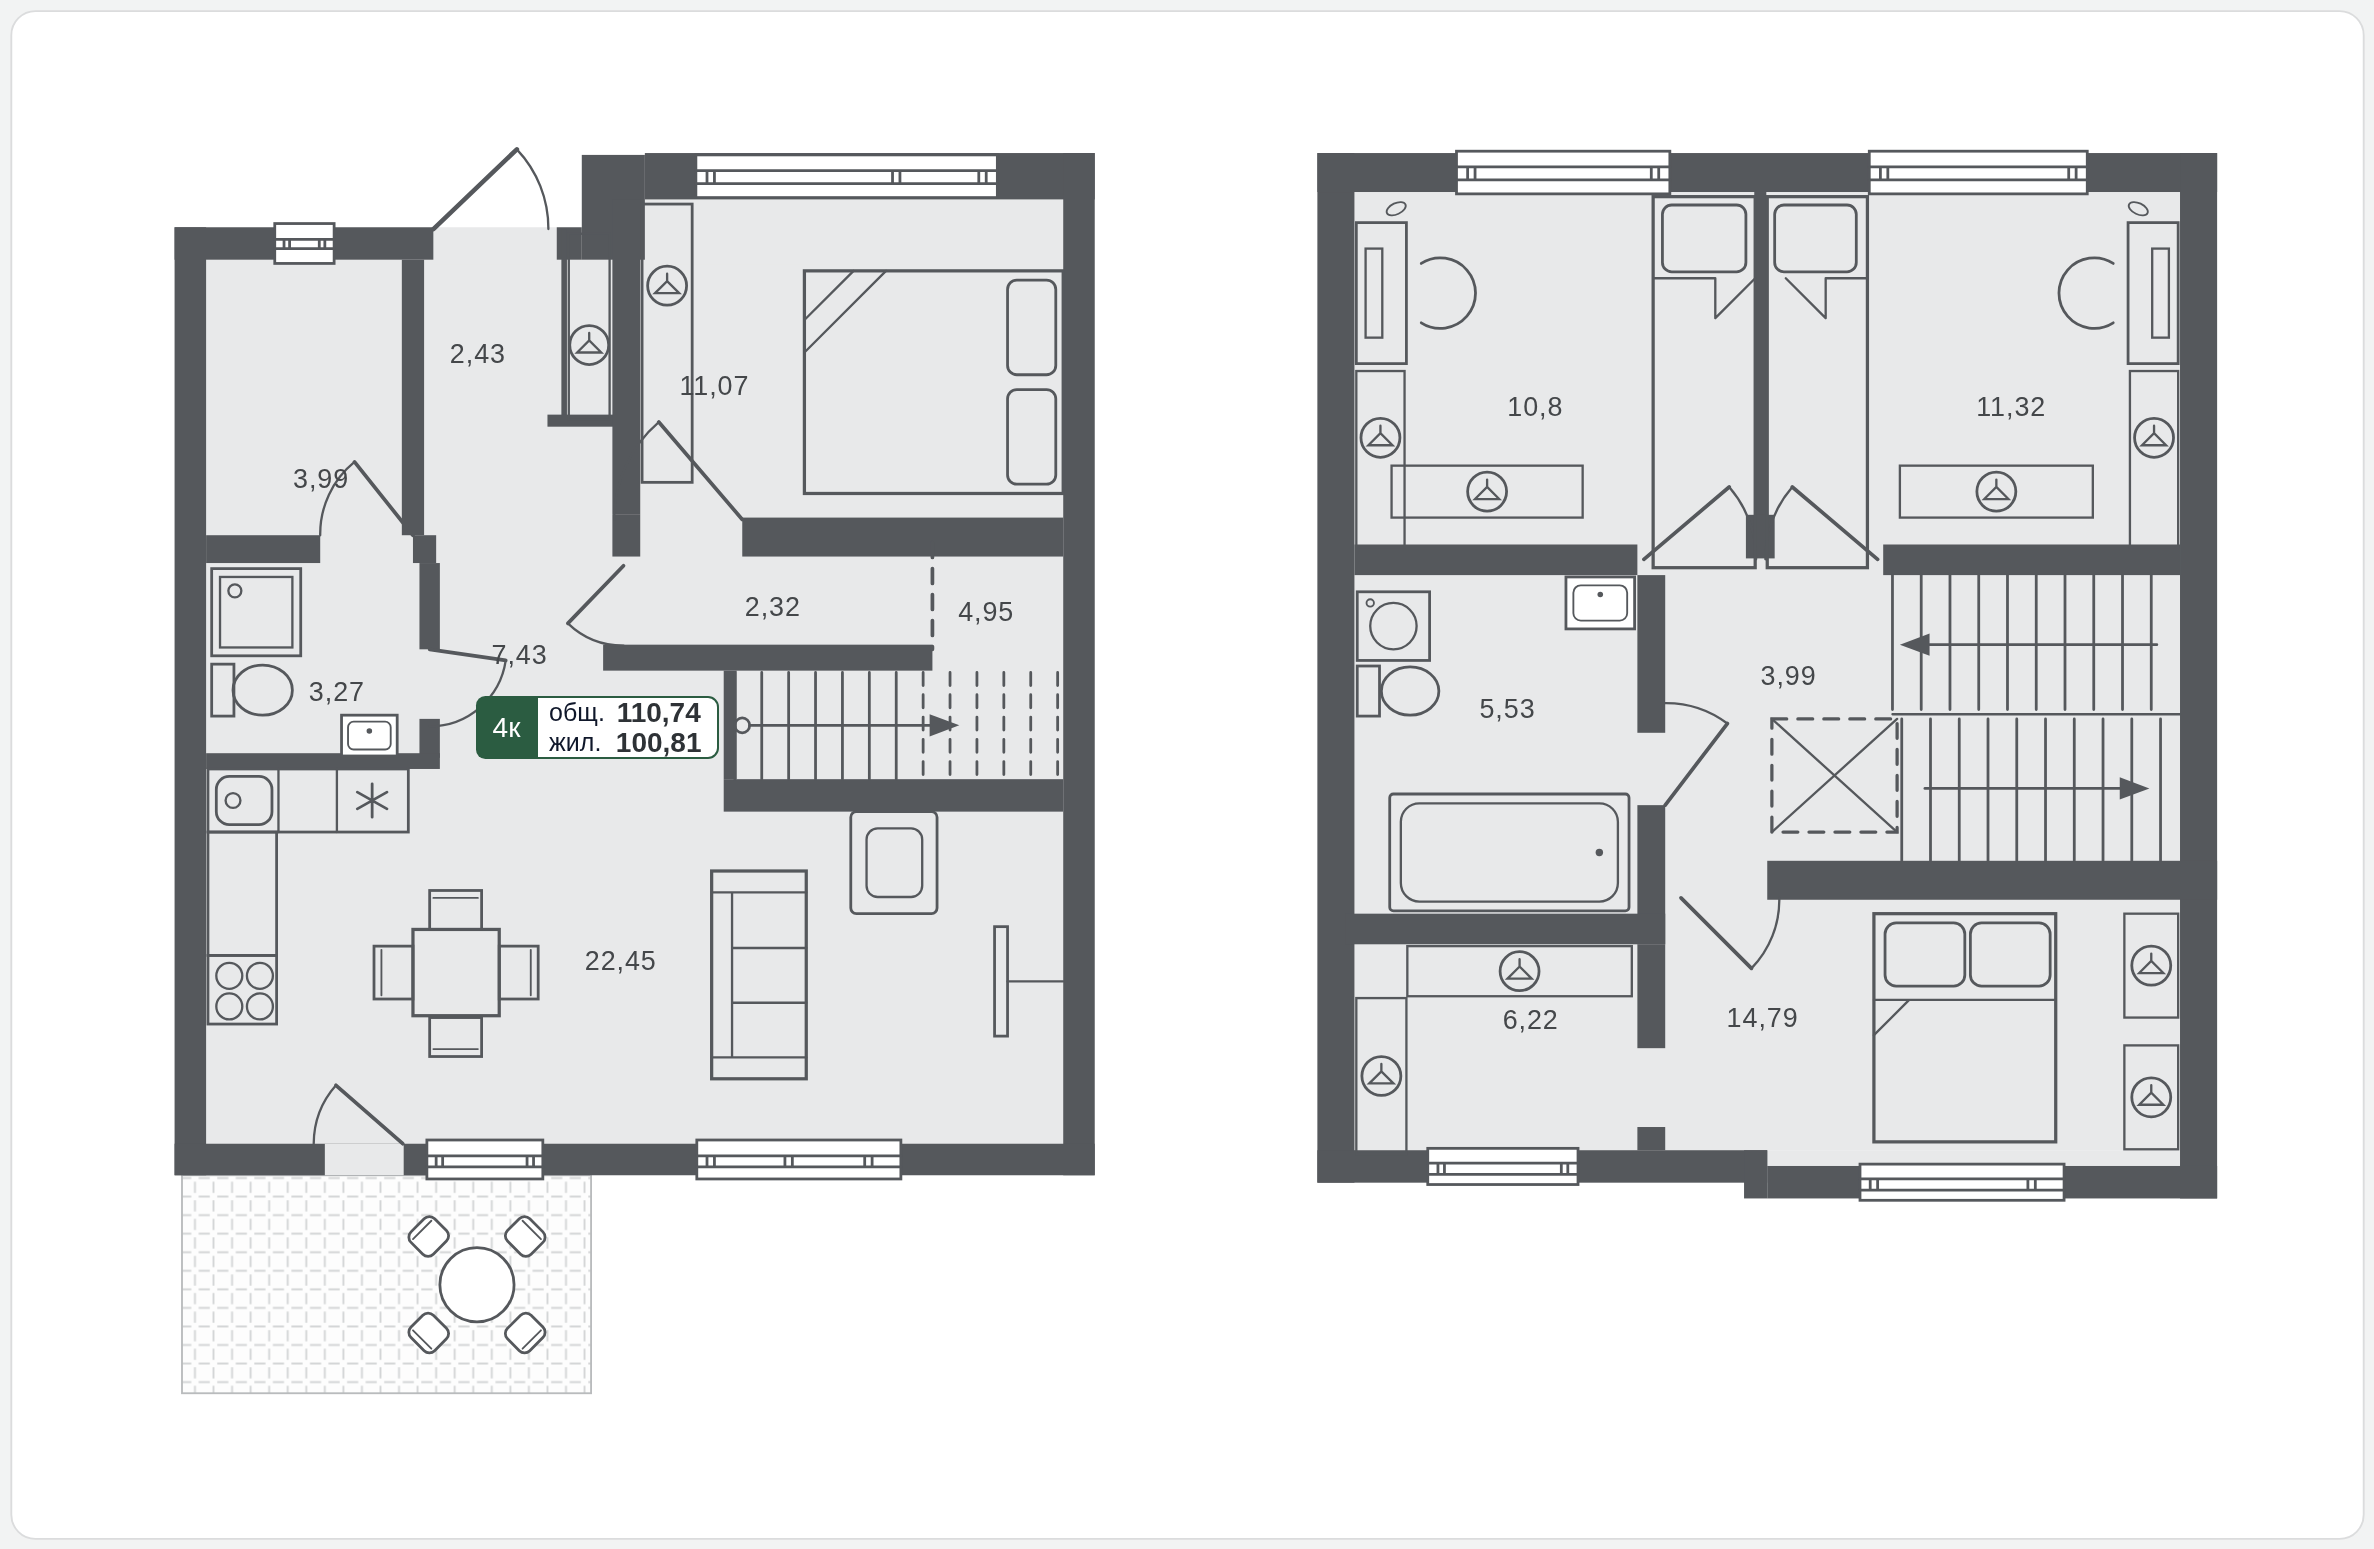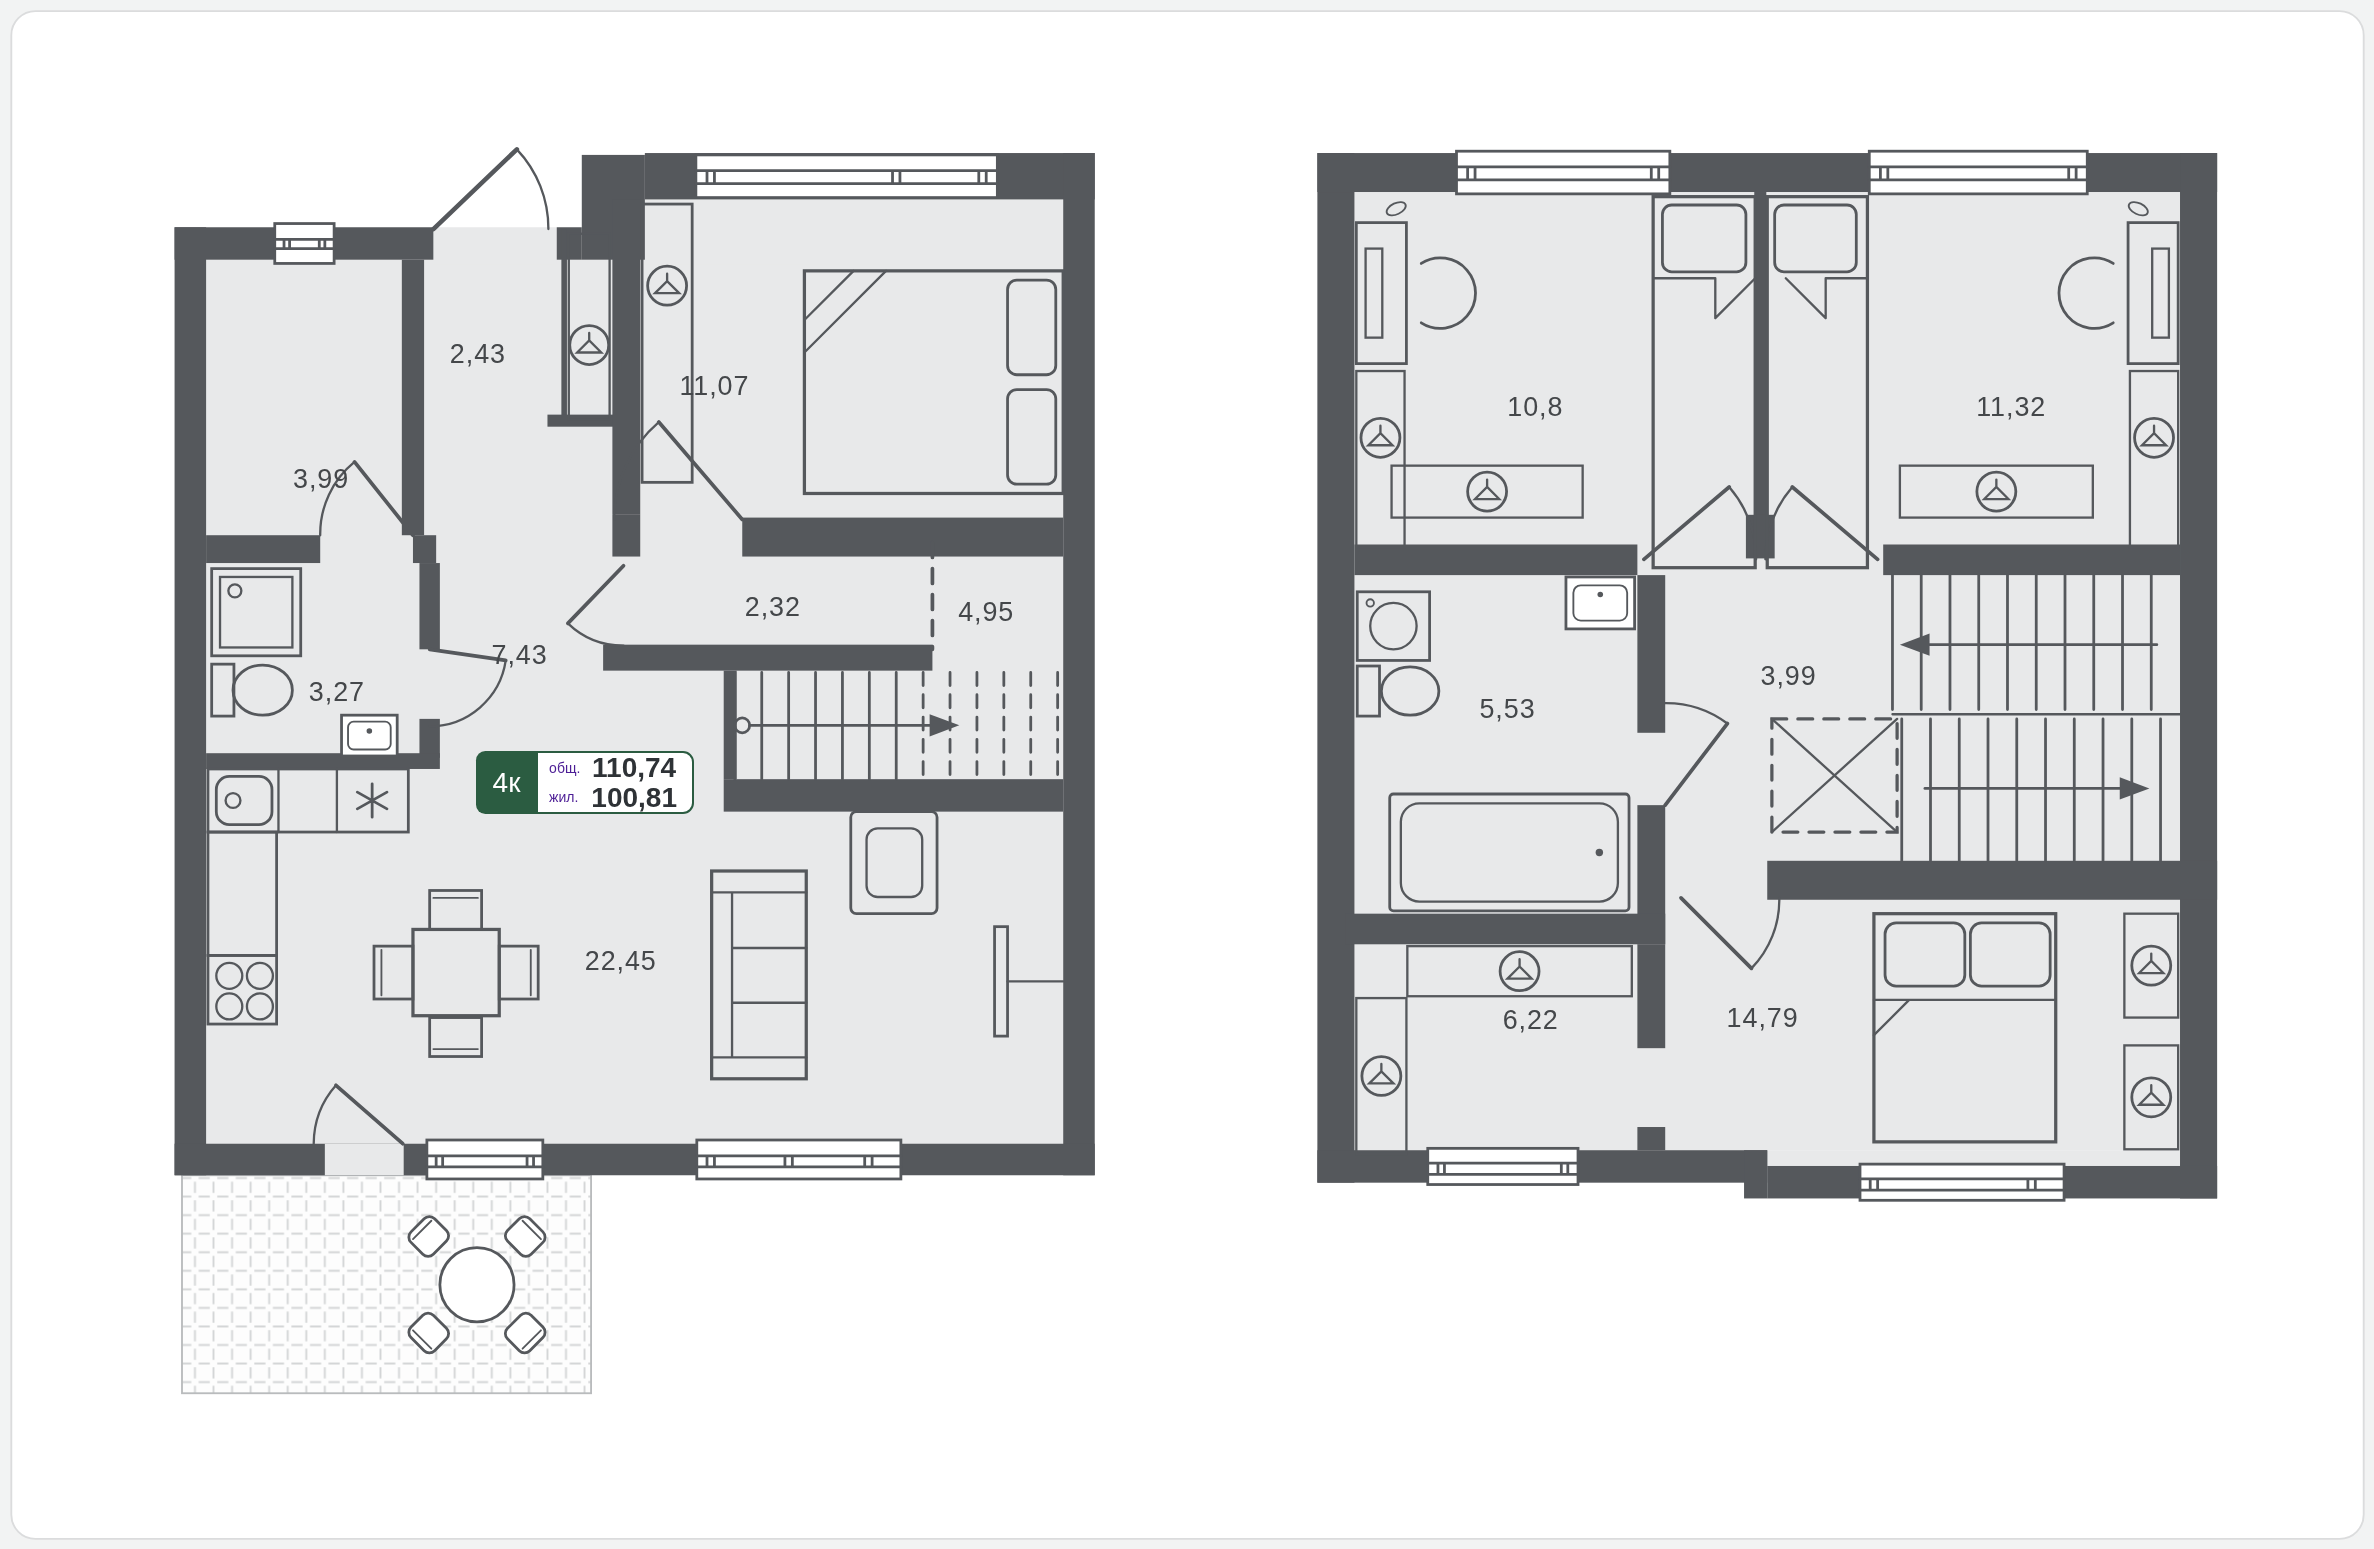--- a/index.html
+++ b/index.html
@@ -1,26 +1,26 @@
 <!DOCTYPE html>
 <html style="font-size:15px"><head>
 <meta charset="utf-8">
 <style>
   html,body{margin:0;padding:0;background:#f2f3f3;}
   body{width:2375px;height:1550px;overflow:hidden;font-family:"Liberation Sans",sans-serif;}
   .stage{position:relative;width:2375px;height:1548px;}
   svg{position:absolute;left:0;top:0;}
   .label{font-family:"Liberation Sans",sans-serif;font-size:29px;fill:#44474a;letter-spacing:1px;}
-  .badge{position:absolute;left:476px;top:751px;display:flex;height:63px;align-items:stretch;}
+  .badge{position:absolute;left:476px;top:696px;display:flex;height:63px;align-items:stretch;}
   .badge-rooms{width:61px;background:#2b5c41;border-radius:9.3px 0 0 9.3px;color:#ffffff;
     display:flex;align-items:center;justify-content:center;font-size:28px;}
   .badge-areas{background:#ffffff;border:2.8px solid #2b5c41;border-radius:0 11px 11px 0;margin-left:-0.9px;
     display:grid;grid-template-columns:auto auto;column-gap:11px;row-gap:0;align-content:center;
     padding:1.9px 15px 1.9px 11px;}
-  .badge-areas .k{font-size:14px;color:#4c1d95;align-self:center;}
+  .badge-areas .k{font-size:25px;color:#0f172a;align-self:center;}
   .badge-areas .v{font-size:28px;font-weight:bold;color:#2e3236;text-align:center;line-height:1.05;}
 </style>
 </head>
 <body>
 
 <div class="stage">
 
 <svg width="2375" height="1550" viewBox="0 0 2560 1671">
   <defs>
     <pattern id="hatch" width="20" height="20" patternUnits="userSpaceOnUse">

